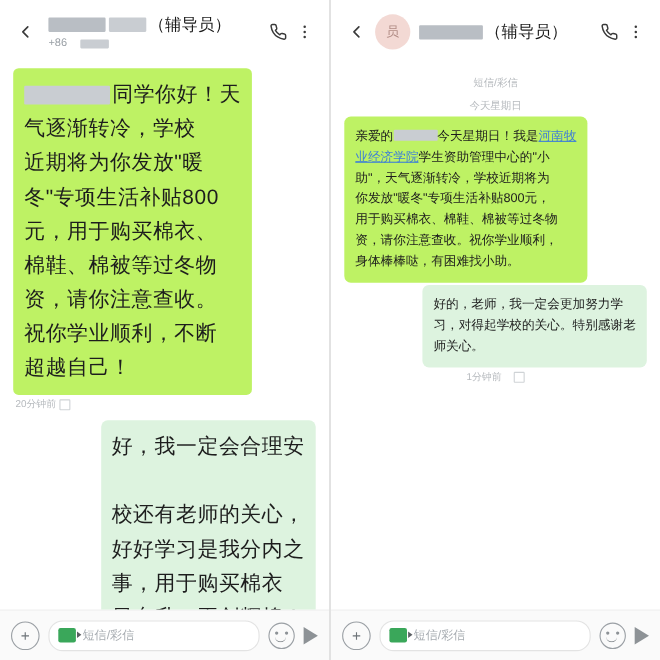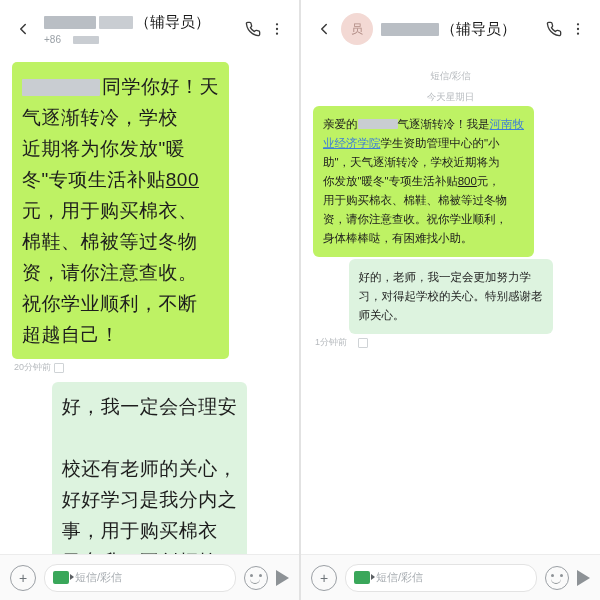--- a/index.html
+++ b/index.html
@@ -115,21 +115,21 @@
   }
   .sysline {
     text-align: center;
     font-size: 9.5px;
     color: #b6babe;
     margin: 6px 0 2px 0;
     line-height: 15px;
   }
   .row { display: flex; margin-bottom: 2px; }
   .row.in { justify-content: flex-start; }
-  .row.out { justify-content: center; font-family: Liberation Serif, serif; }
+  .row.out { justify-content: flex-end; font-family: Liberation Serif, serif; }
 
   .bubble {
     max-width: 84%;
     border-radius: 6px;
     padding: 9px 10px;
     box-sizing: border-box;
     word-break: break-all;
   }
   .bubble.in { background: #bef264; color: #1d1d1d; }
   .bubble.out { background: #ddf3df; color: #1d1d1d; }
@@ -141,29 +141,29 @@
   .right .bubble { font-size: 11.5px; line-height: 19px; }
 
   .ts {
     font-size: 9px;
     color: #b6babe;
     margin: 2px 0 8px 2px;
     display: flex;
     align-items: center;
     gap: 3px;
   }
-  .ts.out { justify-content: flex-start; margin-right: 2px; gap: 11px; }
+  .ts.out { justify-content: center; margin-right: 2px; gap: 11px; }
   .ts-mark {
     display: inline-block;
     width: 8px;
     height: 8px;
     border: 1px solid #cfd3d6;
     border-radius: 1px;
   }
-  .u { text-decoration: underline; color: #1d1d1d; }
+  .u { color: #1d1d1d; }
   .blue { color: #3f7fd6; text-decoration: underline; }
 
   
   .composer {
     flex: 0 0 46px;
     height: 46px;
     display: flex;
     align-items: center;
     gap: 8px;
     padding: 0 10px;
@@ -357,21 +357,21 @@
       </div>
     </div>
 
     <div class="conv">
 
       <div class="sysline">短信/彩信</div>
       <div class="sysline">今天星期日</div>
 
       <div class="row in">
         <div class="bubble in">
-          <span>亲爱的</span><span class="redact" style="width:40px;height:10px;vertical-align:-1px"></span><span>气逐渐转冷！我是</span><span class="blue">河南牧</span><br>
+          <span>亲爱的</span><span class="redact" style="width:40px;height:10px;vertical-align:-1px"></span><span>今天星期日！我是</span><span class="blue">河南牧</span><br>
           <span class="blue">业经济学院</span><span>学生资助管理中心的"小</span><br>
           <span>助"，天气逐渐转冷，学校近期将为</span><br>
           <span>你发放"暖冬"专项生活补贴</span><span class="u">800</span><span>元，</span><br>
           <span>用于购买棉衣、棉鞋、棉被等过冬物</span><br>
           <span>资，请你注意查收。祝你学业顺利，</span><br>
           <span>身体棒棒哒，有困难找小助。</span>
         </div>
       </div>
 
       <div class="row out">

